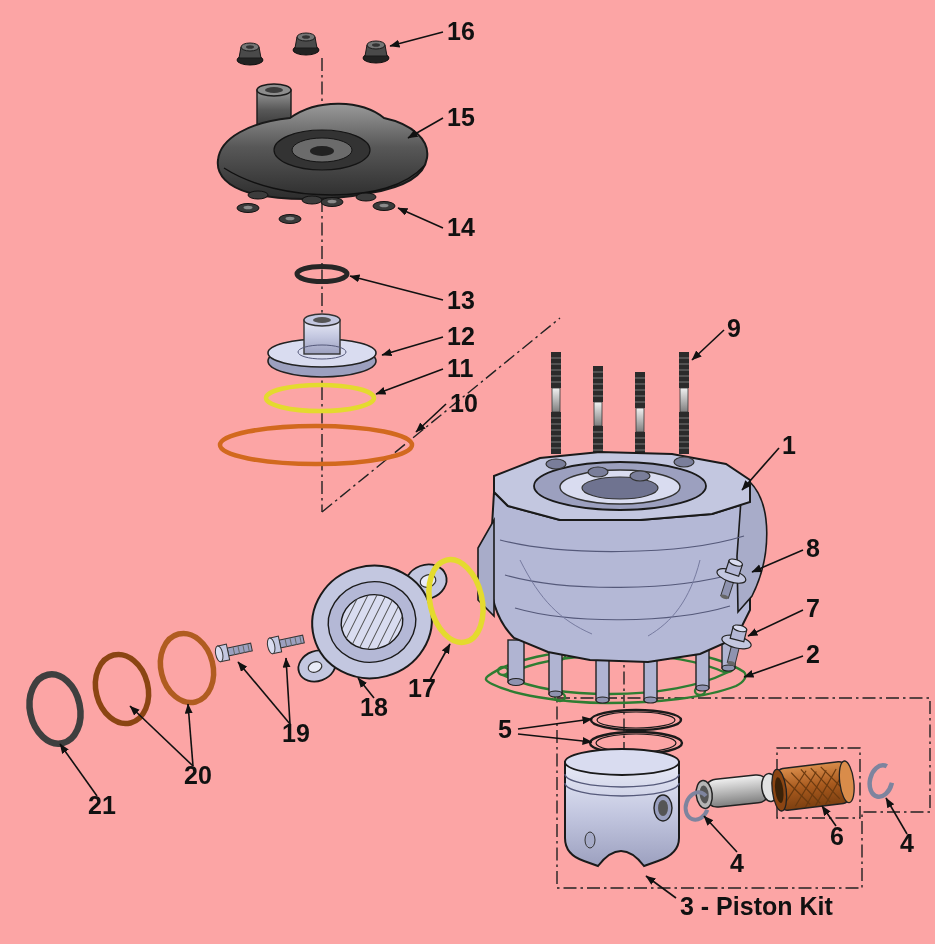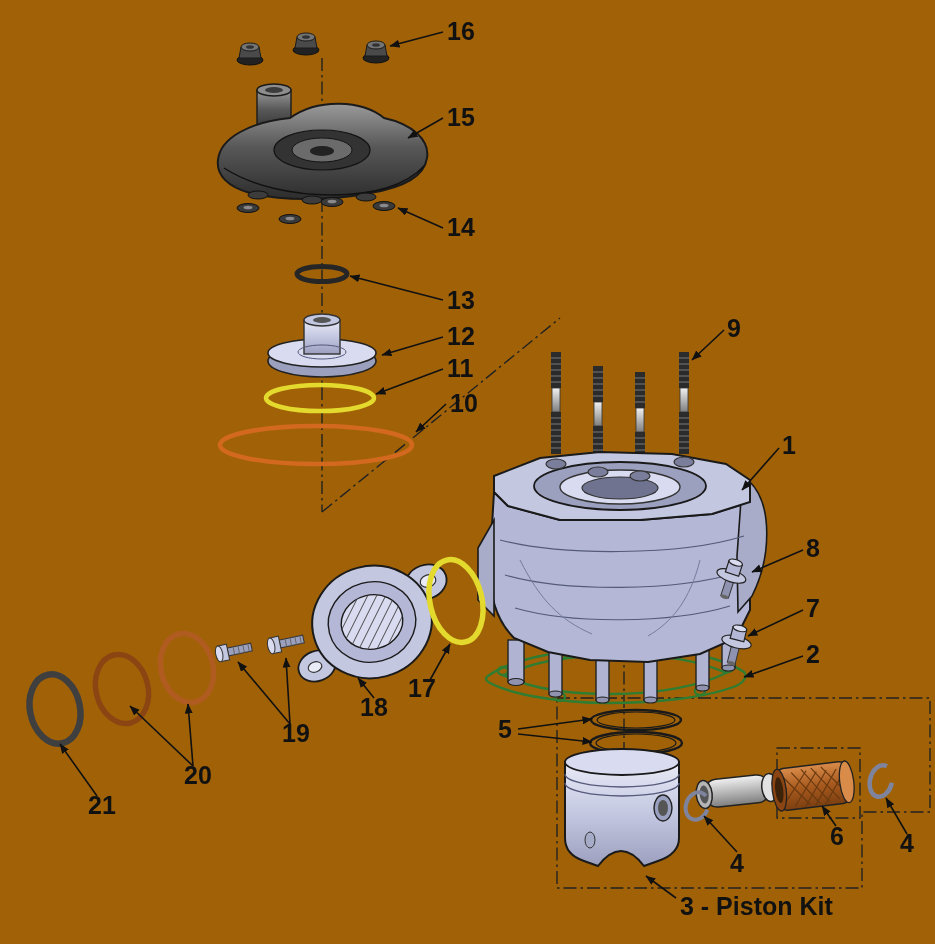--- a/index.html
+++ b/index.html
@@ -1,17 +1,17 @@
 <!DOCTYPE html>
 <html><head>
 <meta charset="utf-8">
 <style>
   html,body{margin:0;padding:0;background:#fff;}
   .stage{
-    position:relative;width:935px;height:944px;background:#a16207;
+    position:relative;width:935px;height:944px;background:#fca5a5;
     font-family:"Liberation Sans",sans-serif;overflow:hidden;
   }
   svg{position:absolute;left:0;top:0;}
   .callout{font-family:"Liberation Sans",sans-serif;font-size:25px;font-weight:700;fill:#111;}
   .leader{stroke:#111;stroke-width:1.6;fill:none;}
   .phantom{stroke:#222;stroke-width:1.4;fill:none;stroke-dasharray:13 4 2.5 4;}
 </style>
 </head>
 <body>
 

